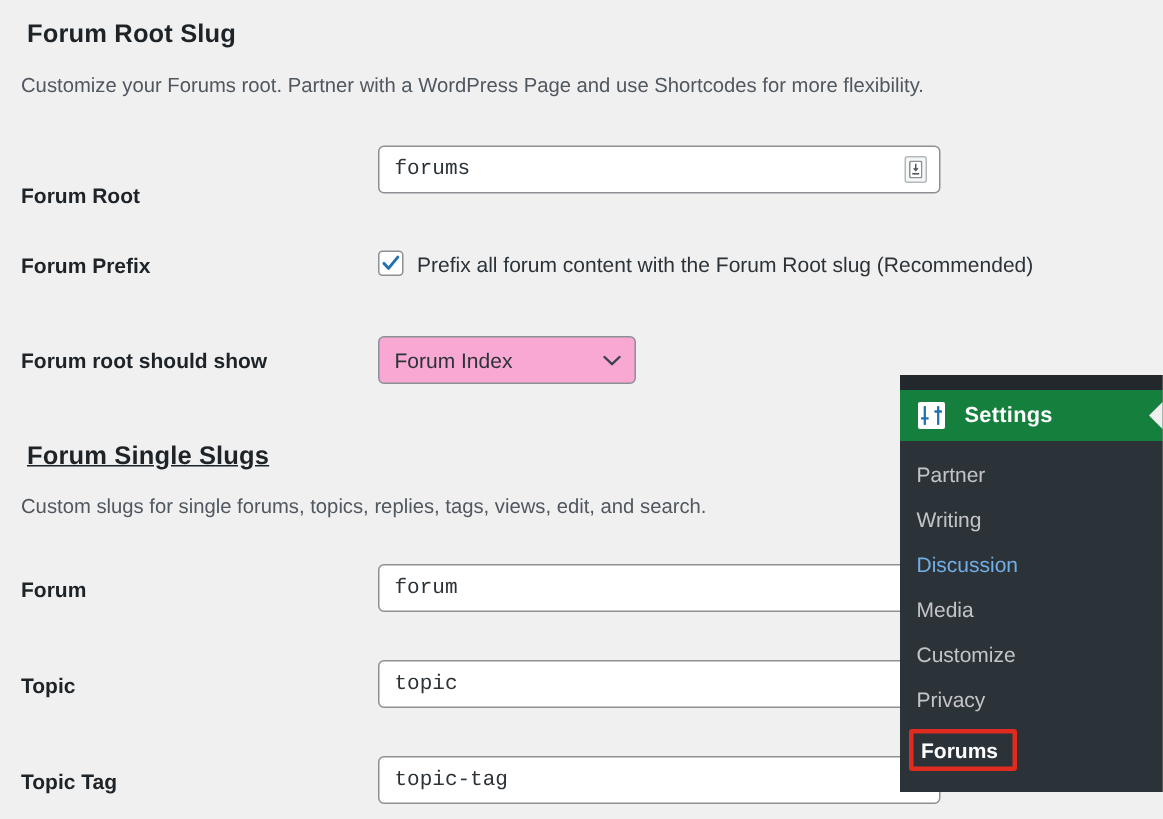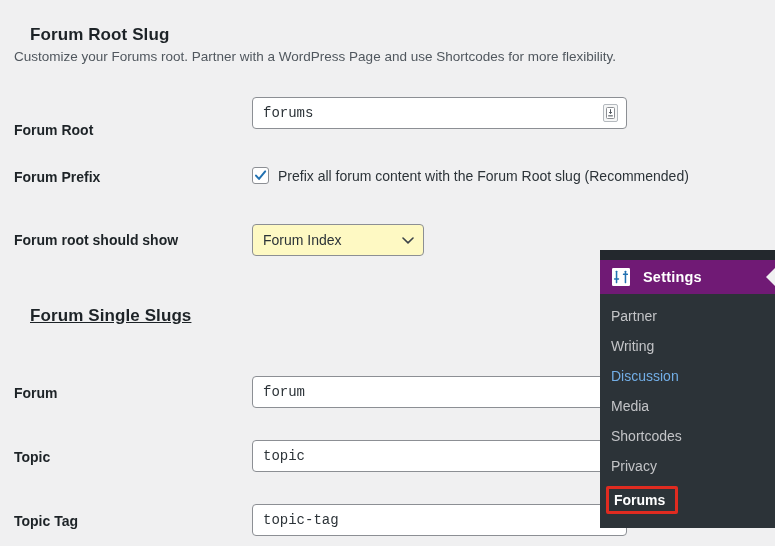--- a/index.html
+++ b/index.html
@@ -25,21 +25,21 @@
     left: 0;
     width: 775px;
     height: 546px;
     padding: 0 0 0 14px;
   }
 
   .section-title {
     font-size: 17px;
     font-weight: bold;
     color: #1d2327;
-    margin: 16px;
+    margin: 4px;
     position: absolute;
     letter-spacing: 0.1px;
   }
   #title-root  { top: 9px;  left: 14px; }
   #title-slugs { top: 290px; left: 14px; text-decoration: underline; }
 
   .section-desc {
     font-size: 13.5px;
     color: #50575e;
     margin: 0;
@@ -126,21 +126,21 @@
     color: #2c3338;
   }
 
   
   .select-box {
     position: relative;
     height: 32px;
     min-width: 170px;
     border: 1px solid #8c8f94;
     border-radius: 4px;
-    background: #fef9c3;
+    background: #f9a8d4;
     font-size: 14px;
     color: #2c3338;
     line-height: 30px;
     padding: 0 34px 0 10px;
     white-space: nowrap;
   }
   .select-arrow {
     position: absolute;
     right: 9px;
     top: 50%;
@@ -162,21 +162,21 @@
     z-index: 30;
     font-family: "Liberation Sans", sans-serif;
   }
   .wp-menu-topstrip {
     height: 10px;
     background: #23282d;
   }
   .wp-menu-header {
     position: relative;
     height: 34px;
-    background: #701a75;
+    background: #15803d;
     display: flex;
     align-items: center;
     padding-left: 11px;
     gap: 12px;
   }
   .wp-menu-header .icon-box {
     width: 20px;
     height: 20px;
     display: flex;
     align-items: center;
@@ -270,20 +270,21 @@
       <span class="select-arrow">
         <svg width="12" height="8" viewBox="0 0 12 8" aria-hidden="true">
           <path d="M1 1.5 L6 6.3 L11 1.5" stroke="#3c434a" stroke-width="1.6" fill="none" stroke-linecap="round" stroke-linejoin="round"></path>
         </svg>
       </span>
     </div>
   </div>
 
   <h2 class="section-title" id="title-slugs">Forum Single Slugs</h2>
 
+  <p class="section-desc" id="desc-slugs">Custom slugs for single forums, topics, replies, tags, views, edit, and search.</p>
 
   <label class="field-label" style="top:385px;">Forum</label>
   <div class="field-control" style="top:376px;">
     <div class="text-input" style="width:375px;">
       <span class="value">forum</span>
     </div>
   </div>
 
   <label class="field-label" style="top:449px;">Topic</label>
   <div class="field-control" style="top:440px;">
@@ -319,21 +320,21 @@
     </span>
     <span class="title">Settings</span>
     <span class="pointer"></span>
   </div>
 
   <div class="wp-submenu">
     <a class="wp-submenu-item">Partner</a>
     <a class="wp-submenu-item">Writing</a>
     <a class="wp-submenu-item current">Discussion</a>
     <a class="wp-submenu-item">Media</a>
-    <a class="wp-submenu-item">Shortcodes</a>
+    <a class="wp-submenu-item">Customize</a>
     <a class="wp-submenu-item">Privacy</a>
     <div class="wp-submenu-item highlighted" style="padding-left:11px;">
       <span class="highlight-ring">
         <span>Forums</span>
       </span>
     </div>
   </div>
 
 </div>
 

